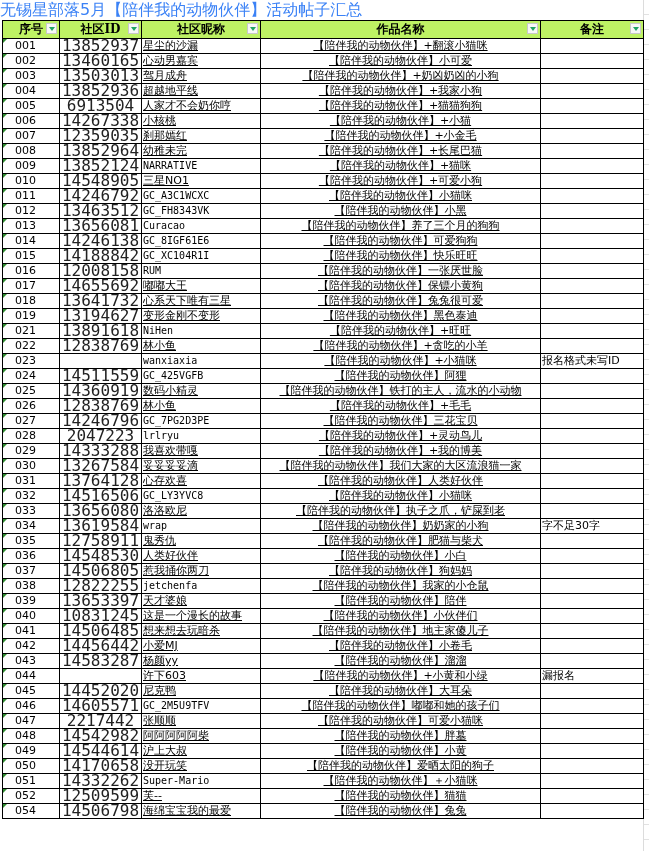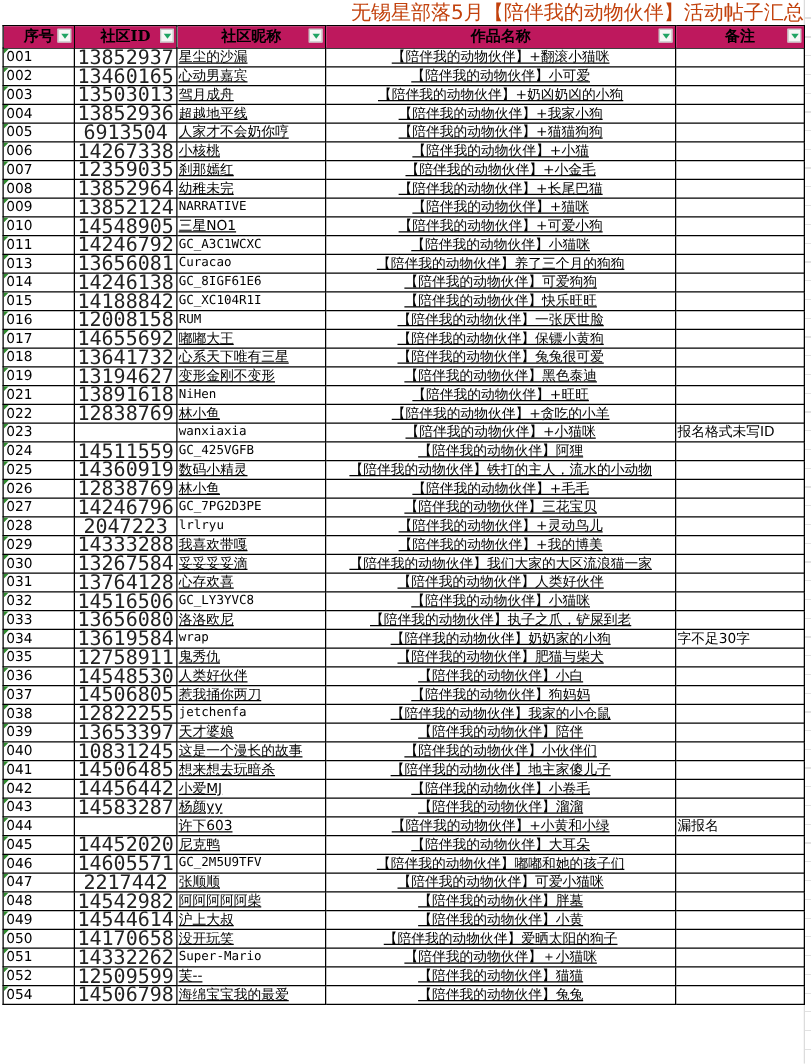--- a/index.html
+++ b/index.html
@@ -1,54 +1,54 @@
 <!DOCTYPE html>
 <html><head>
   <meta charset="utf-8">
   <style>
     html, body { margin: 0; padding: 0; background: #ffffff; }
     body { width: 649px; height: 851px; overflow: hidden; position: relative;
            font-family: "DejaVu Sans", "Liberation Sans", sans-serif; color: #000; }
     .title {
       position: absolute; left: 0; top: 0; width: 643px; height: 19px;
-      text-align: right; font-size: 16px; line-height: 20px; color: #c2410c;
+      text-align: left; font-size: 16px; line-height: 20px; color: #3b82f6;
       white-space: nowrap;
     }
     .grid-right {
       position: absolute; left: 643px; top: 0; width: 6px; height: 851px;
       background: repeating-linear-gradient(to bottom, #ffffff 0, #ffffff 14px, #e2e2e2 14px, #e2e2e2 15px);
       border-left: 1px solid #dcdcdc;
     }
     table {
       position: absolute; left: 2px; top: 20px;
       border-collapse: collapse; table-layout: fixed; width: 641px;
     }
     col.c1 { width: 57px; } col.c2 { width: 82px; } col.c3 { width: 119px; }
     col.c4 { width: 280px; } col.c5 { width: 103px; }
     th {
       height: 16px; border: 1px solid #000; font-weight: bold; font-size: 12px;
-      padding: 0; position: relative; text-align: center; background: #be185d;
+      padding: 0; position: relative; text-align: center; background: #bef264;
       font-family: "DejaVu Serif", "Liberation Serif", serif;
     }
     th .hlabel { display: inline-block; }
     th .filter-btn {
       position: absolute; right: 2px; top: 2px; width: 11px; height: 11px;
       border: 1px solid #c8c8c8; background: #f7f7f7; box-sizing: border-box;
     }
     th .filter-btn::after {
       content: ""; position: absolute; left: 2px; top: 3px;
       border-left: 3px solid transparent; border-right: 3px solid transparent;
       border-top: 4px solid #1fa463;
     }
     td {
       height: 14px; border: 1px solid #000; padding: 0 1px; font-size: 11px;
       line-height: 14px; white-space: nowrap; overflow: hidden;
       font-family: "DejaVu Sans", "Liberation Sans", sans-serif;
     }
-    td.seq { position: relative; padding-left: 2px; }
+    td.seq { position: relative; padding-left: 12px; }
     td.seq::before {
       content: ""; position: absolute; left: 0; top: 0;
       border-top: 4px solid #2e8b2e; border-right: 4px solid transparent;
     }
     td.cid { text-align: center; color: #222; font-family: "DejaVu Sans Mono", "Liberation Mono", monospace; font-size: 16px; }
     td.nick { text-decoration: underline; }
     td.nick.latin { font-family: "DejaVu Sans Mono", "Liberation Mono", monospace; font-size: 10px; text-decoration: none; }
     td.work { text-decoration: underline; text-align: center; }
     td.note { font-size: 11px; }
   </style>
@@ -162,20 +162,27 @@
         <td class="note"></td>
       </tr>
       <tr>
         <td class="seq">011</td>
         <td class="cid">14246792</td>
         <td class="nick latin">GC_A3C1WCXC</td>
         <td class="work">【陪伴我的动物伙伴】小猫咪</td>
         <td class="note"></td>
       </tr>
       <tr>
+        <td class="seq">012</td>
+        <td class="cid">13463512</td>
+        <td class="nick latin">GC_FH8343VK</td>
+        <td class="work">【陪伴我的动物伙伴】小黑</td>
+        <td class="note"></td>
+      </tr>
+      <tr>
         <td class="seq">013</td>
         <td class="cid">13656081</td>
         <td class="nick latin">Curacao</td>
         <td class="work">【陪伴我的动物伙伴】养了三个月的狗狗</td>
         <td class="note"></td>
       </tr>
       <tr>
         <td class="seq">014</td>
         <td class="cid">14246138</td>
         <td class="nick latin">GC_8IGF61E6</td>

